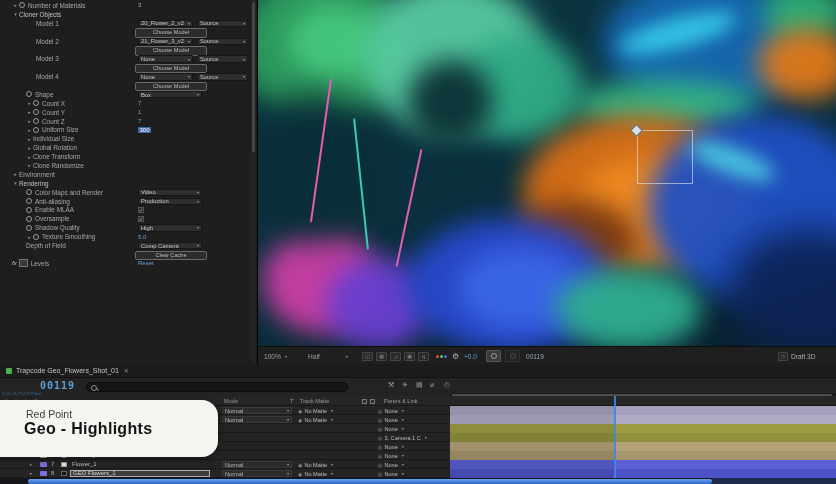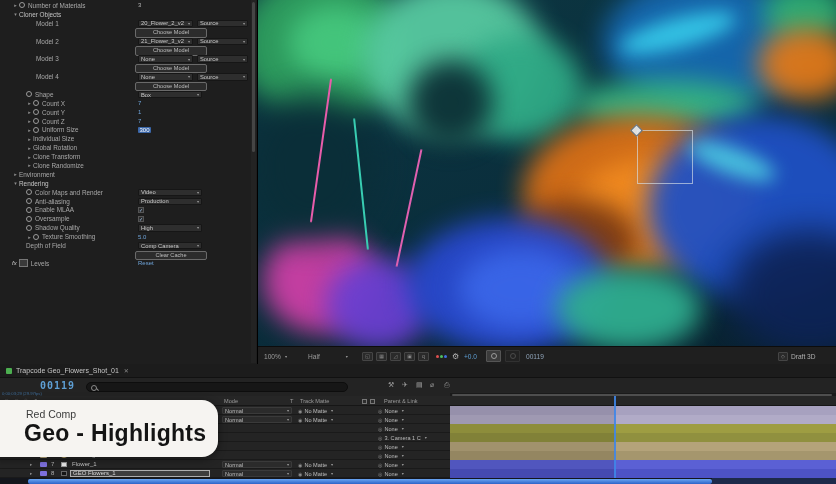--- a/index.html
+++ b/index.html
@@ -85,21 +85,21 @@
   #tl-hscroll{position:absolute;left:0;top:114px;width:836px;height:6px;background:#14161c;}
   #tl-hthumb{position:absolute;left:28px;top:0.5px;width:684px;height:5px;background:linear-gradient(#6aa6f2,#2c63c8);border-radius:2px;}
   #tl-hscroll .tailr{position:absolute;left:712px;top:0;width:124px;height:6px;background:#1d2a4a;}
 
   
   .hmini{position:absolute;top:1px;font-size:6px;color:#6f6f6f;}
 
   
   #overlay-card{position:absolute;left:-14px;top:400px;width:232px;height:57px;background:#f6f4f1;border-radius:16px;box-shadow:0 2px 8px rgba(0,0,0,.45);}
   #overlay-kicker{position:absolute;left:40px;top:8px;font-size:10.5px;color:#3c3c3c;}
-  #overlay-title{position:absolute;left:38px;top:20px;font-size:23px;font-weight:bold;color:#141414;letter-spacing:.3px;}
+  #overlay-title{position:absolute;left:38px;top:20px;font-size:16px;font-weight:bold;color:#141414;letter-spacing:.3px;}
 </style>
 </head>
 <body>
 
 <div id="stage">
 
   <section id="effects-panel">
     <div id="effect-rows">
         <div class="erow" style="padding-left: 12px;">
           <span class="twirl">▸</span>
@@ -561,17 +561,17 @@
 
     <div id="tl-hscroll">
       <div class="tailr"></div>
       <div id="tl-hthumb"></div>
     </div>
   </section>
 
   <div id="cti-line"></div>
 
   <div id="overlay-card">
-    <div id="overlay-kicker">Red Comp</div>
+    <div id="overlay-kicker">Red Point</div>
     <div id="overlay-title">Geo - Highlights</div>
   </div>
 
 </div>
 
 </body></html>

